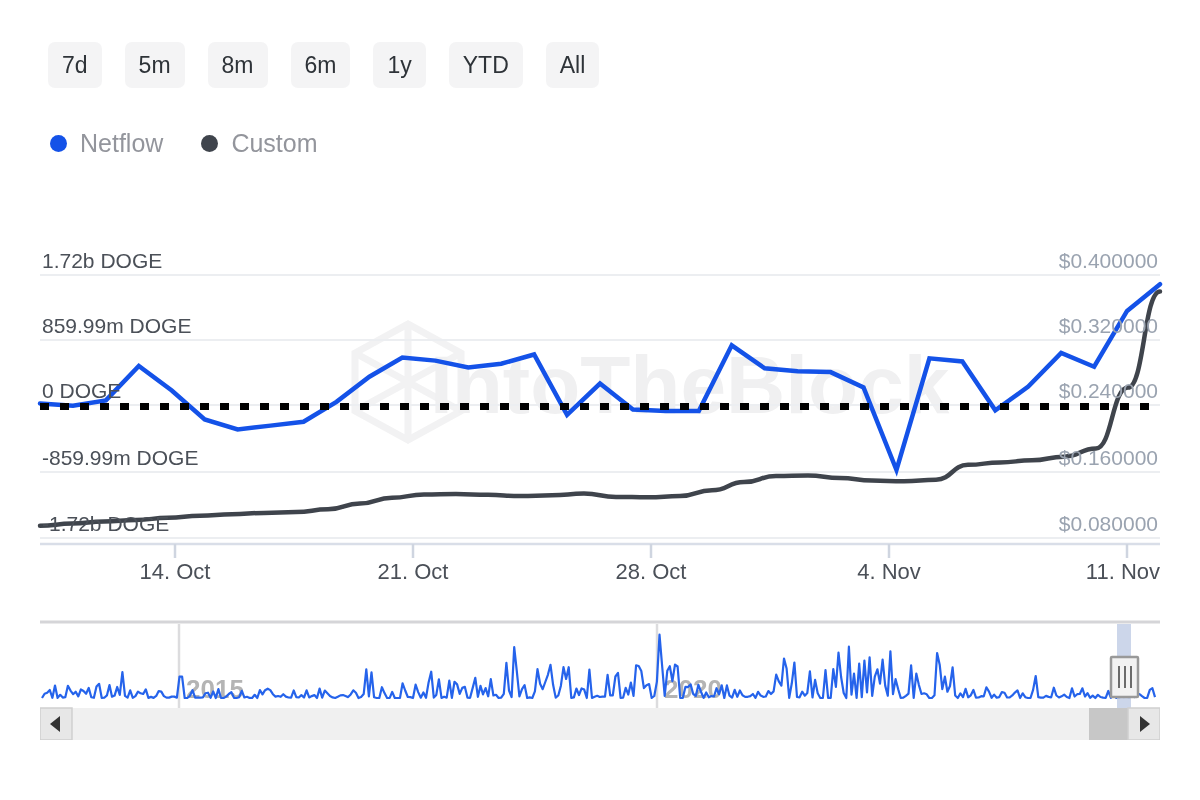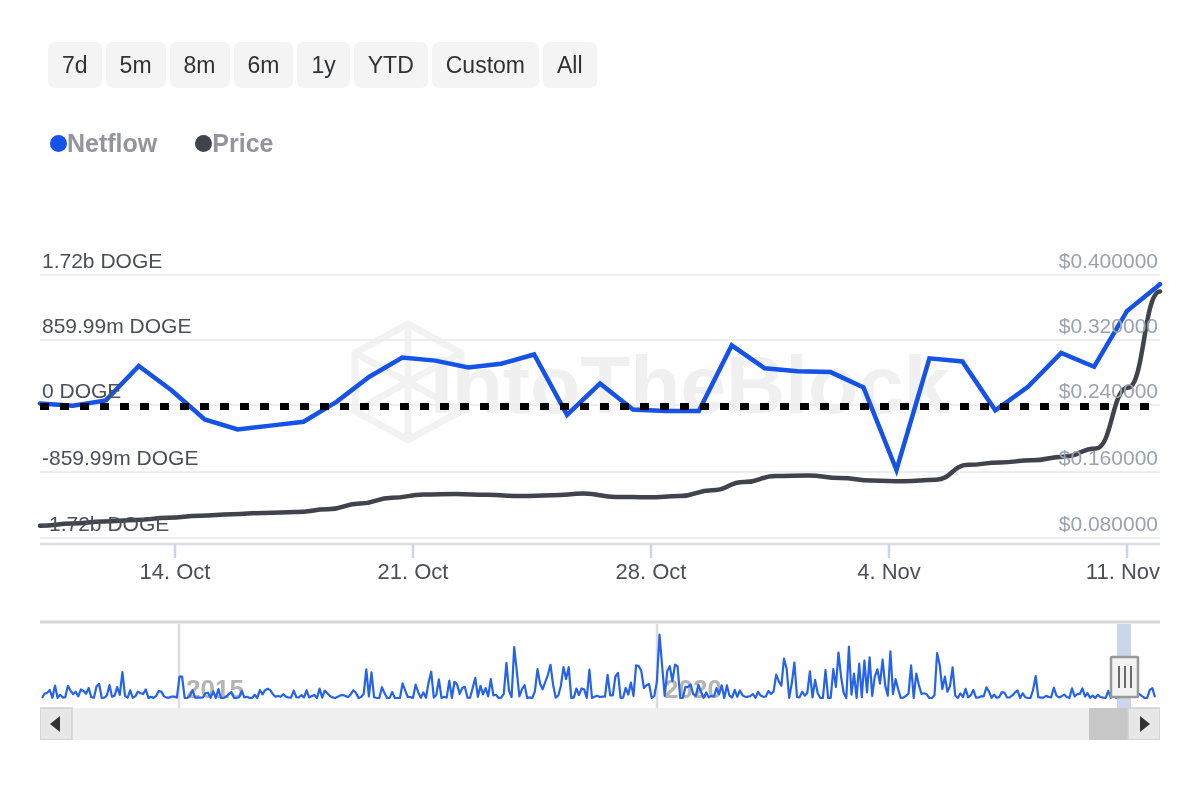--- a/index.html
+++ b/index.html
@@ -15,21 +15,21 @@
     overflow: hidden;
     position: relative;
   }
 
   
   #range-buttons {
     position: absolute;
     left: 48px;
     top: 42px;
     display: flex;
-    gap: 4px;
+    gap: 23px;
     align-items: center;
   }
   .range-btn {
     background: #f4f4f5;
     border: none;
     border-radius: 7px;
     height: 46px;
     min-width: 52px;
     padding: 0 14px;
     font-family: "Liberation Sans", sans-serif;
@@ -47,22 +47,22 @@
     position: absolute;
     left: 50px;
     top: 131px;
     display: flex;
     align-items: center;
     gap: 38px;
   }
   .legend-item {
     display: flex;
     align-items: center;
+    gap: 13px;
     cursor: pointer;
-    font-weight: bold;
   }
   .legend-dot {
     width: 17px;
     height: 17px;
     border-radius: 50%;
     display: block;
   }
   .legend-label {
     font-size: 25px;
     color: #93959c;
@@ -120,32 +120,31 @@
 </head>
 <body>
 
 <div id="range-buttons">
     <button class="range-btn">7d</button>
     <button class="range-btn">5m</button>
     <button class="range-btn">8m</button>
     <button class="range-btn">6m</button>
     <button class="range-btn">1y</button>
     <button class="range-btn">YTD</button>
-    <button class="range-btn">Custom</button>
     <button class="range-btn">All</button>
   </div>
 
 <div id="legend">
   <div class="legend-item">
     <span class="legend-dot" id="dot-netflow" style="background: rgb(20, 82, 232);"></span>
     <span class="legend-label">Netflow</span>
   </div>
   <div class="legend-item">
     <span class="legend-dot" id="dot-price" style="background: rgb(63, 68, 76);"></span>
-    <span class="legend-label">Price</span>
+    <span class="legend-label">Custom</span>
   </div>
 </div>
 
 <div id="chart-area">
   <svg id="chart-svg" width="1200" height="350" viewBox="0 0 1200 350">
     <g id="watermark-group">
       <g opacity="0.85">
         <path d="M355 105 L408 76 L461 105 L461 163 L408 192 L355 163 Z" fill="none" stroke="#f0f0f1" stroke-width="7"></path>
         <path d="M355 105 L461 163 M461 105 L355 163 M408 76 L408 192" stroke="#f0f0f1" stroke-width="7"></path>
       </g>

